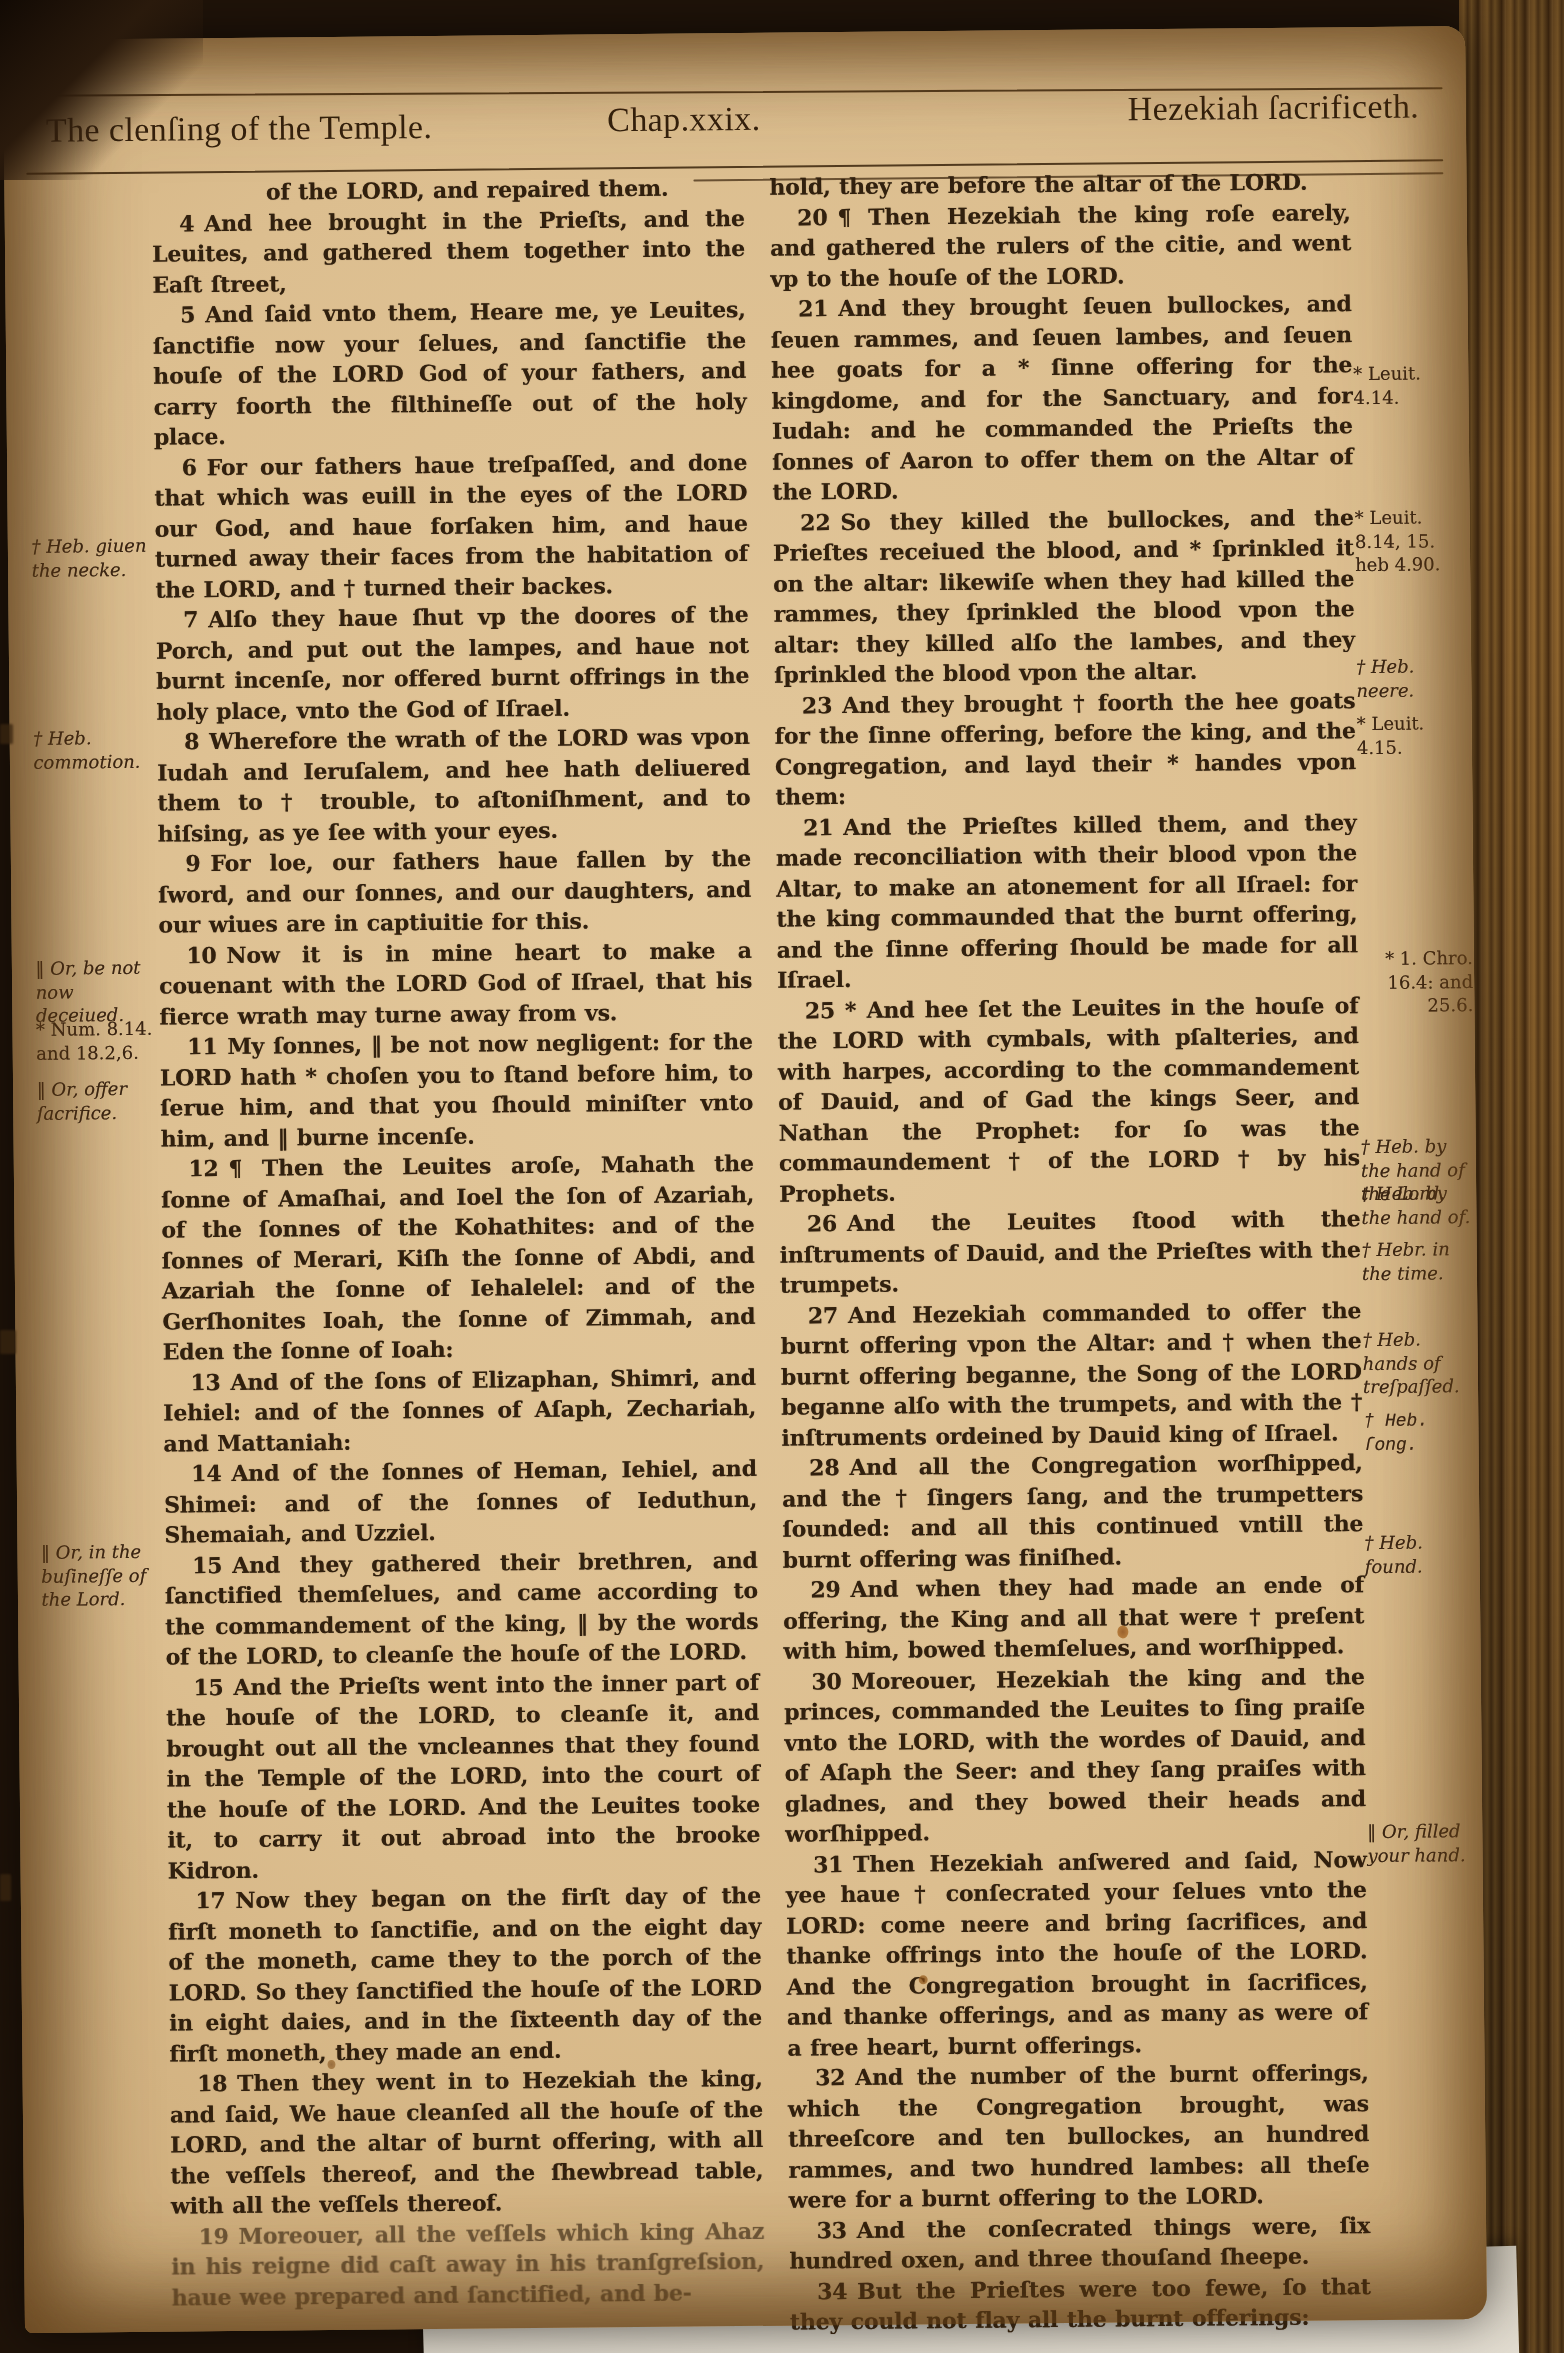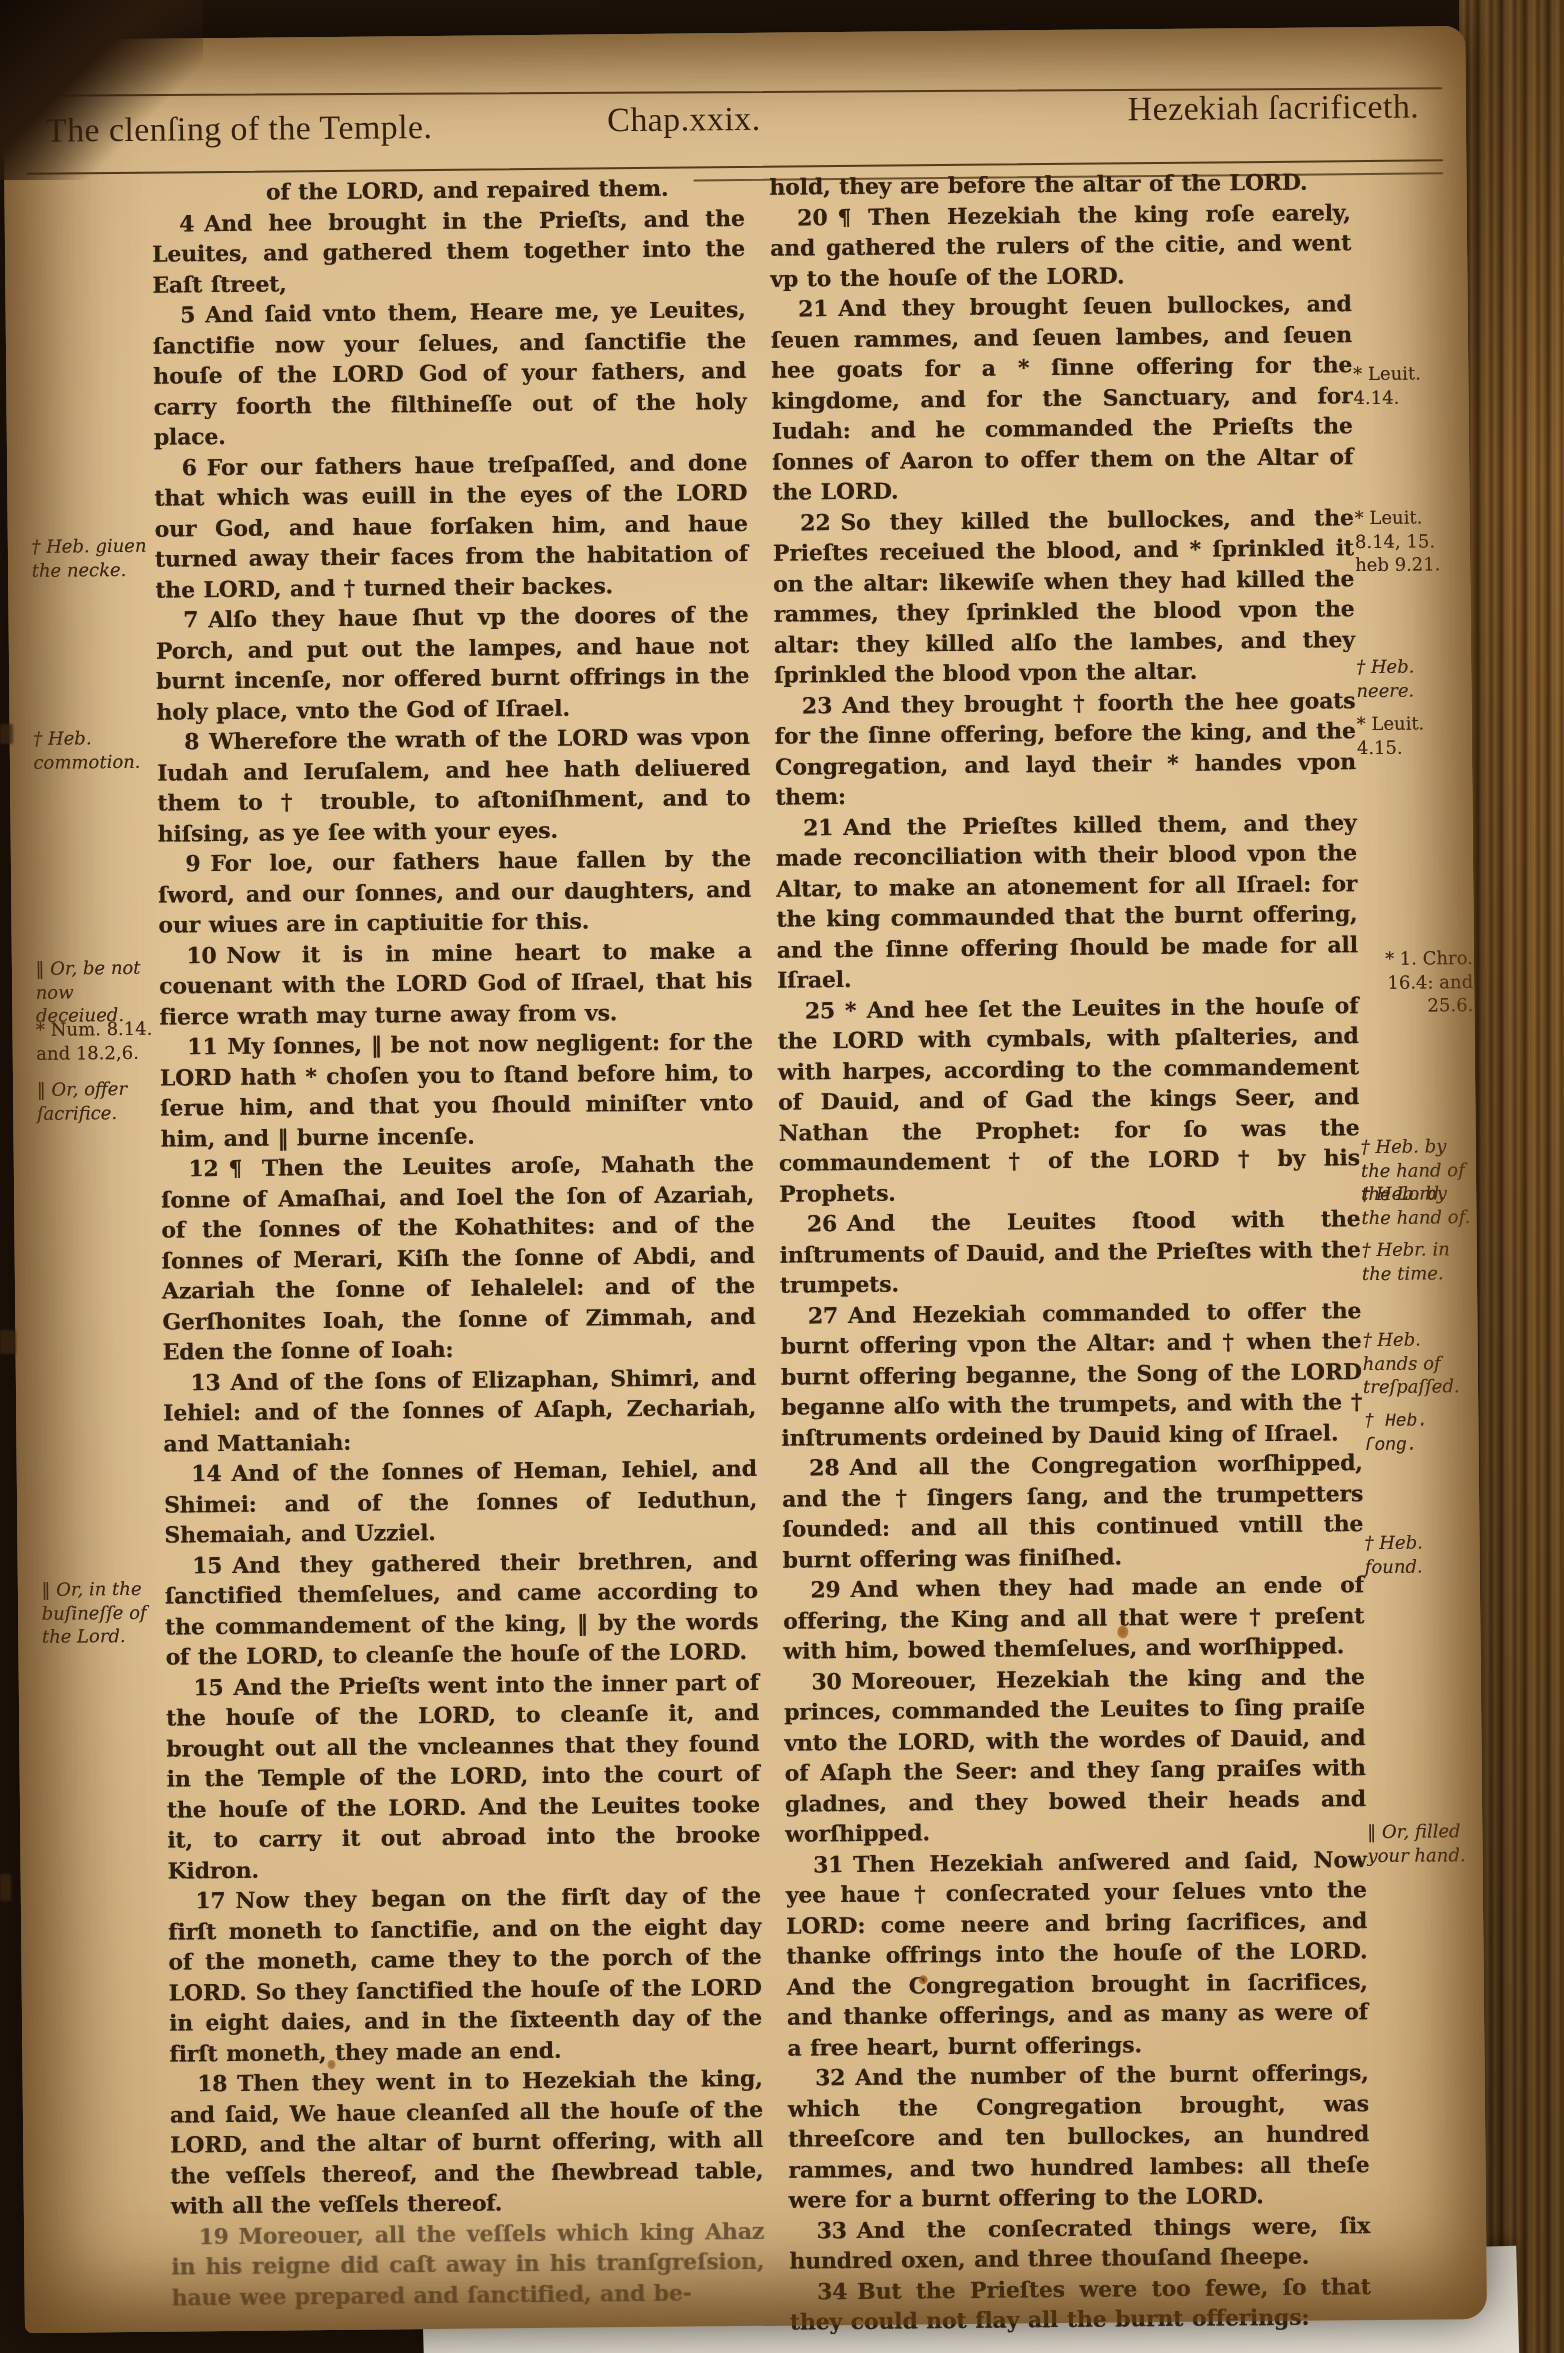--- a/index.html
+++ b/index.html
@@ -164,26 +164,26 @@
       <p class="verse"><span class="vnum">34</span><span>But the Prieſtes were too fewe, ſo that they could not flay all the burnt offerings:</span></p>
 
     </div>
 
     <aside class="margin-notes mn-left">
       <div class="note" style="top:495px;">† Heb. giuen the necke.</div>
       <div class="note" style="top:687px;">† Heb. commotion.</div>
       <div class="note" style="top:917px;">‖ Or, be not now deceiued.</div>
       <div class="note rom" style="top:978px;font-style:normal;">* Num. 8.14. and 18.2,6.</div>
       <div class="note" style="top:1038px;">‖ Or, offer ſacrifice.</div>
-      <div class="note" style="top:1538px;">‖ Or, in the buſineſſe of the Lord.</div>
+      <div class="note" style="top:1501px;">‖ Or, in the buſineſſe of the Lord.</div>
     </aside>
 
     <aside class="margin-notes mn-right">
       <div class="note rom" style="top:335px;font-style:normal;">* Leuit. 4.14.</div>
-      <div class="note rom" style="top:479px;font-style:normal;">* Leuit. 8.14, 15. heb 9.21.</div>
+      <div class="note rom" style="top:479px;font-style:normal;">* Leuit. 8.14, 15. heb 4.90.</div>
       <div class="note" style="top:628px;">† Heb. neere.</div>
       <div class="note rom" style="top:685px;font-style:normal;">* Leuit. 4.15.</div>
       <div class="note rom" style="top:920px;font-style:normal;text-align:right;">* 1. Chro. 16.4: and 25.6.</div>
       <div class="note" style="top:1080px;margin-top:28px;">† Heb. by the hand of the Lord.</div>
       <div class="note" style="top:1155px;">† Heb. by the hand of.</div>
       <div class="note" style="top:1211px;">† Hebr. in the time.</div>
       <div class="note" style="top:1301px;">† Heb. hands of treſpaſſed.</div>
       <div class="note" style="top:1383px;font-family:Liberation Mono, monospace;">† Heb. ſong.</div>
       <div class="note" style="top:1504px;">† Heb. found.</div>
       <div class="note" style="top:1793px;">‖ Or, filled your hand.</div>

